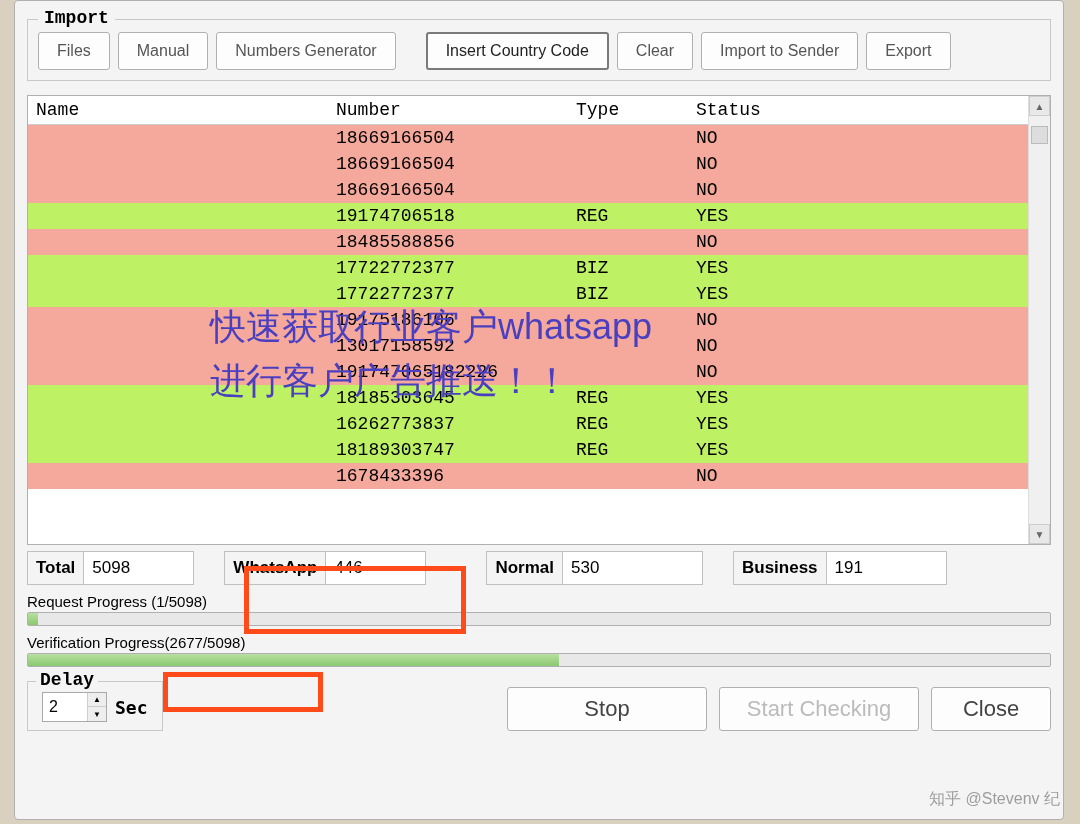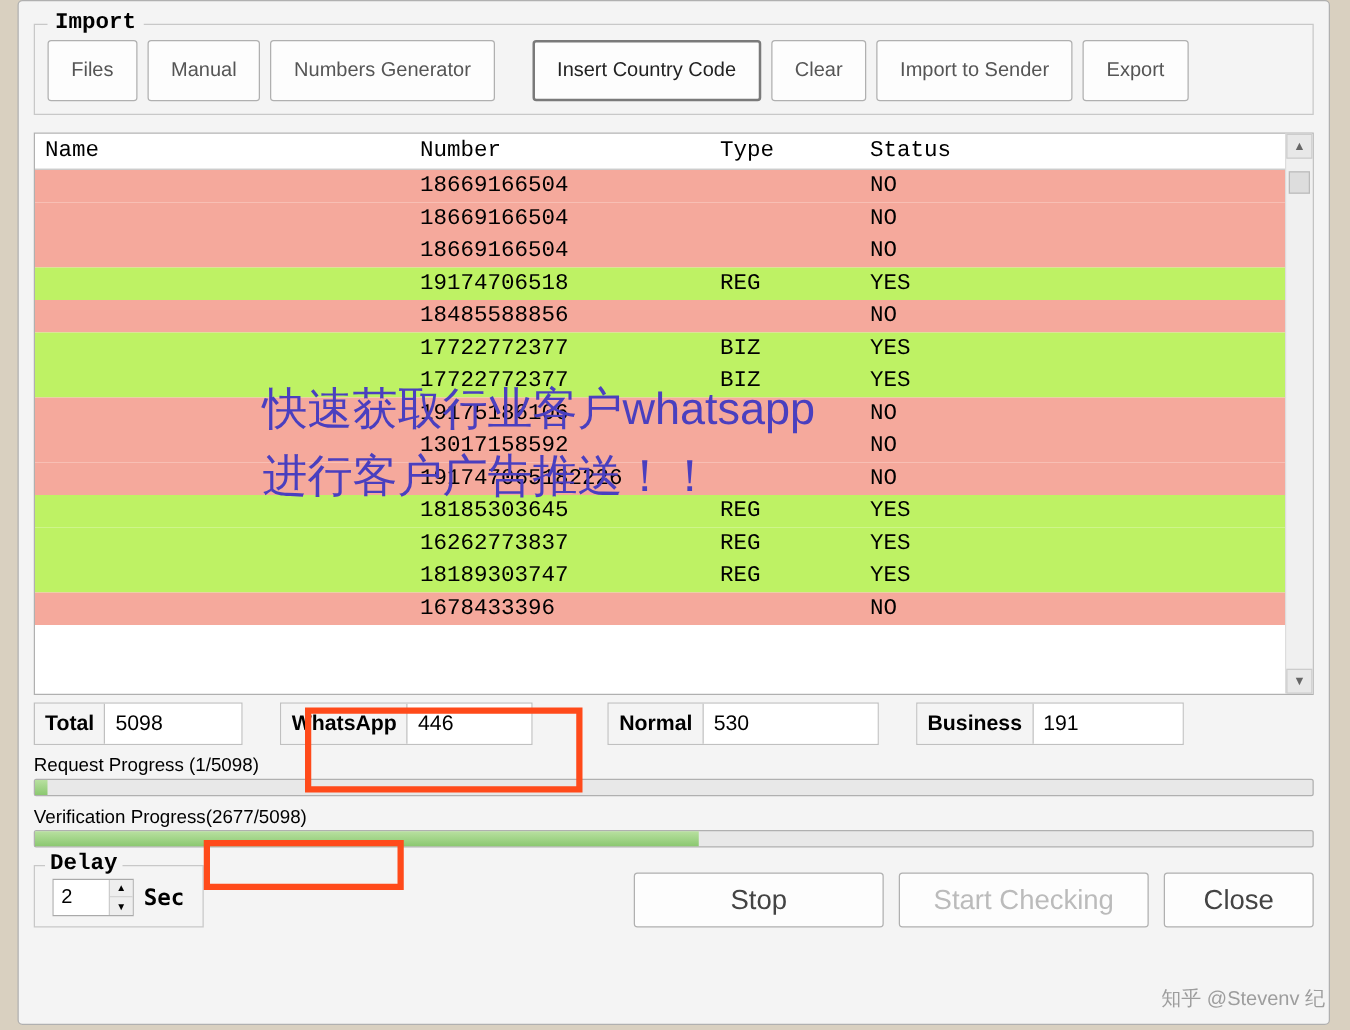--- a/index.html
+++ b/index.html
@@ -36,21 +36,21 @@
   padding: 0 6px;
   font-family: "SimSun","NSimSun","Courier New",monospace;
   font-size: 18px;
   font-weight: bold;
 }
 .toolbar { display: flex; gap: 8px; }
 .btn {
   background: #fdfdfd;
   border: 1px solid #b0b0b0;
   border-radius: 3px;
-  height: 49px;
+  height: 38px;
   font-size: 16px;
   color: #555;
   padding: 0 18px;
   cursor: pointer;
   font-family: Arial, sans-serif;
 }
 .btn.active { border: 2px solid #7a7a7a; color: #222; font-weight: 500; }
 .table-wrap {
   margin-top: 14px;
   border: 1px solid #b0b0b0;

